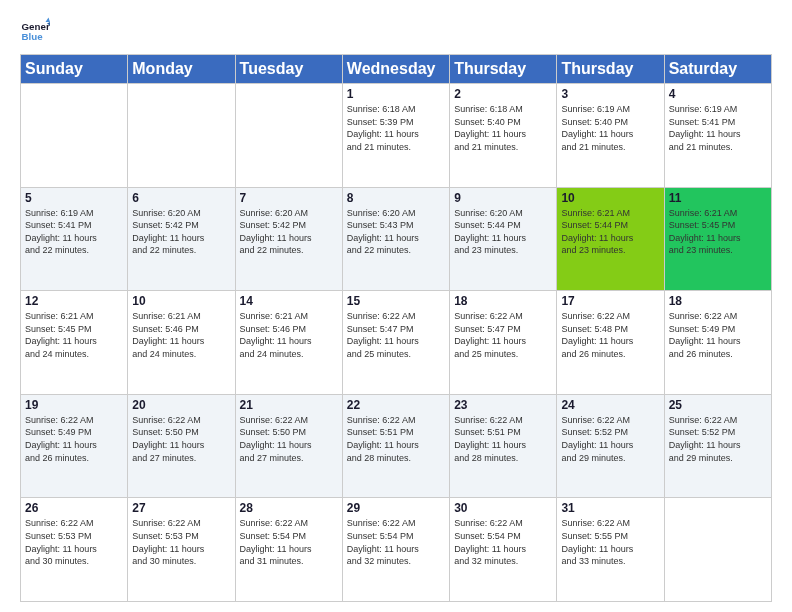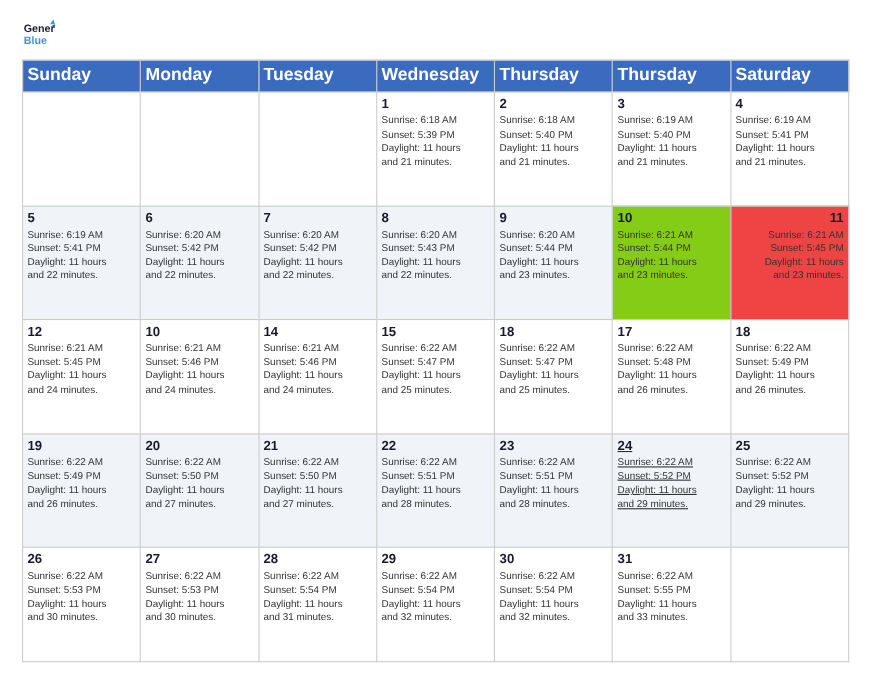--- a/index.html
+++ b/index.html
@@ -193,21 +193,21 @@
 Daylight: 11 hours
 and 23 minutes.</div>
           </td>
           <td style="background: #84cc16;">
             <span class="day-num">10</span>
             <div class="day-info" style="white-space: pre-line;">Sunrise: 6:21 AM
 Sunset: 5:44 PM
 Daylight: 11 hours
 and 23 minutes.</div>
           </td>
-          <td style="background: #ef4444; text-align: right;">
+          <td style="background: #22c55e;">
             <span class="day-num">11</span>
             <div class="day-info" style="white-space: pre-line;">Sunrise: 6:21 AM
 Sunset: 5:45 PM
 Daylight: 11 hours
 and 23 minutes.</div>
           </td>
         </tr>
         <tr>
           <td>
             <span class="day-num">12</span>
@@ -288,21 +288,21 @@
 Daylight: 11 hours
 and 28 minutes.</div>
           </td>
           <td style="background: rgb(240, 244, 248);">
             <span class="day-num">23</span>
             <div class="day-info" style="white-space: pre-line;">Sunrise: 6:22 AM
 Sunset: 5:51 PM
 Daylight: 11 hours
 and 28 minutes.</div>
           </td>
-          <td style="background: rgb(240, 244, 248); text-decoration: underline;">
+          <td style="background: rgb(240, 244, 248);">
             <span class="day-num">24</span>
             <div class="day-info" style="white-space: pre-line;">Sunrise: 6:22 AM
 Sunset: 5:52 PM
 Daylight: 11 hours
 and 29 minutes.</div>
           </td>
           <td style="background: rgb(240, 244, 248); margin-top: 12px;">
             <span class="day-num">25</span>
             <div class="day-info" style="white-space: pre-line;">Sunrise: 6:22 AM
 Sunset: 5:52 PM

